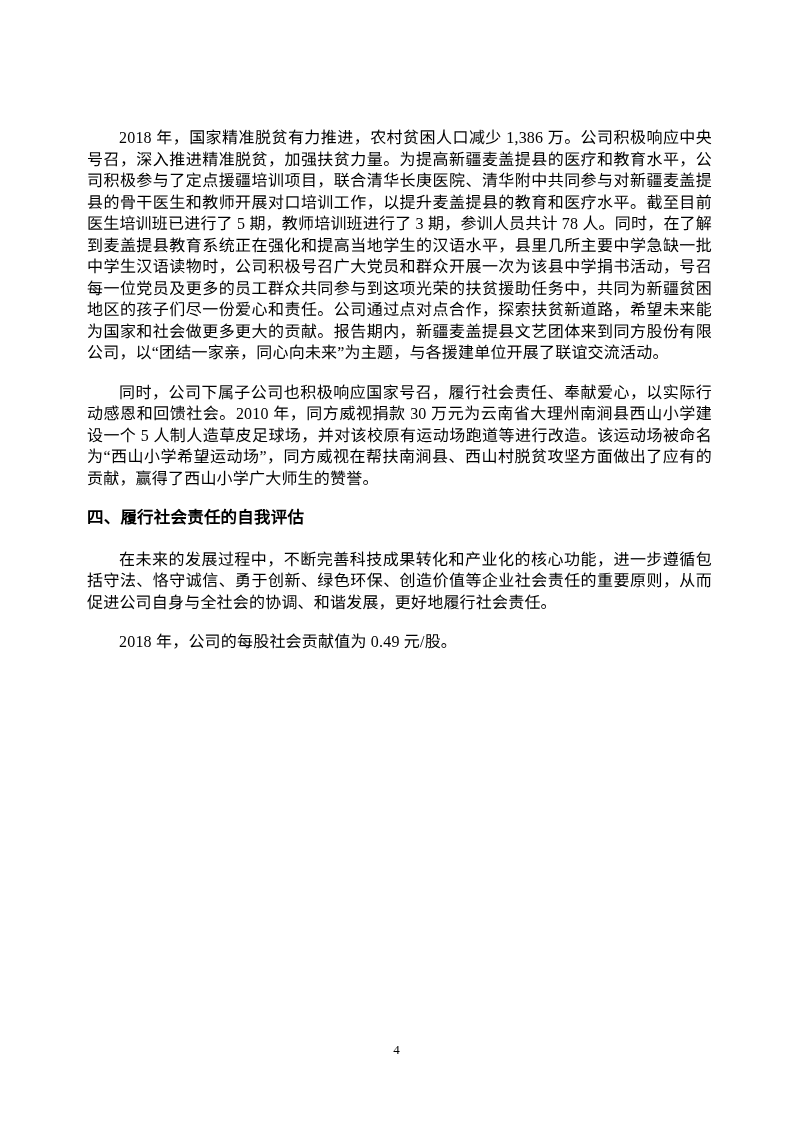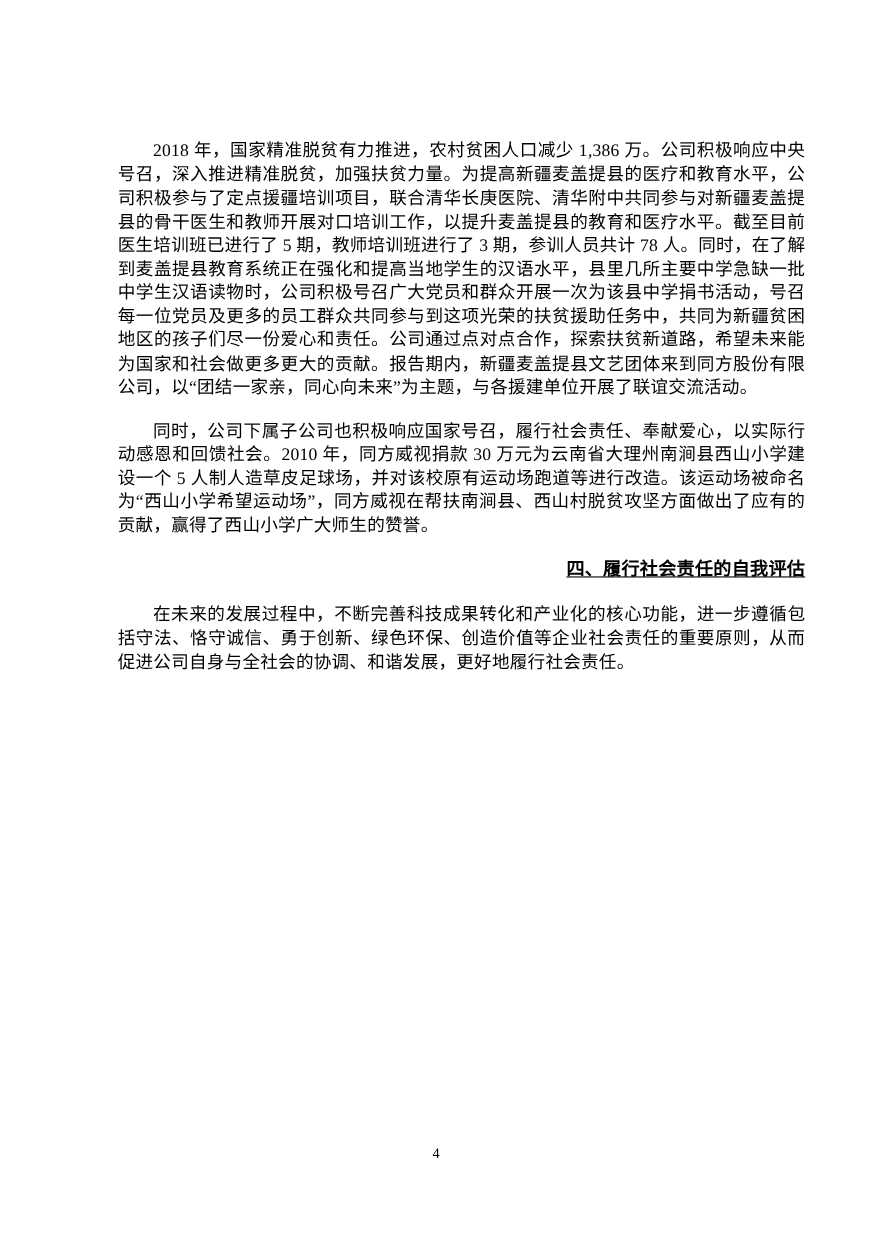--- a/index.html
+++ b/index.html
@@ -18,37 +18,35 @@
   }
   .content {
     position: absolute;
     left: 87px;
     top: 127px;
     width: 625px;
     font-size: 16px;
     line-height: 21.5px;
     text-align: justify;
     letter-spacing: 0.2px;
-    margin-left: 20px;
   }
   .para {
     margin: 0 0 18px 0;
     text-indent: 2em;
   }
   .para.last {
     margin-bottom: 0;
   }
   .heading {
     font-size: 16.5px;
     font-weight: bold;
     line-height: 21.5px;
     margin: 12px 0 20px 0;
     text-indent: 0;
-    text-align: right;
-    text-decoration: underline;
+    text-align: left;
   }
   .footer {
     position: absolute;
     left: 0;
     right: 0;
     top: 1040px;
     text-align: center;
   }
   .pagenum {
     font-size: 13px;
@@ -58,17 +56,18 @@
 </style>
 </head>
 <body>
 
 <div class="page">
   <div class="content">
     <p class="para">2018 年，国家精准脱贫有力推进，农村贫困人口减少 1,386 万。公司积极响应中央号召，深入推进精准脱贫，加强扶贫力量。为提高新疆麦盖提县的医疗和教育水平，公司积极参与了定点援疆培训项目，联合清华长庚医院、清华附中共同参与对新疆麦盖提县的骨干医生和教师开展对口培训工作，以提升麦盖提县的教育和医疗水平。截至目前医生培训班已进行了 5 期，教师培训班进行了 3 期，参训人员共计 78 人。同时，在了解到麦盖提县教育系统正在强化和提高当地学生的汉语水平，县里几所主要中学急缺一批中学生汉语读物时，公司积极号召广大党员和群众开展一次为该县中学捐书活动，号召每一位党员及更多的员工群众共同参与到这项光荣的扶贫援助任务中，共同为新疆贫困地区的孩子们尽一份爱心和责任。公司通过点对点合作，探索扶贫新道路，希望未来能为国家和社会做更多更大的贡献。报告期内，新疆麦盖提县文艺团体来到同方股份有限公司，以“团结一家亲，同心向未来”为主题，与各援建单位开展了联谊交流活动。</p>
     <p class="para">同时，公司下属子公司也积极响应国家号召，履行社会责任、奉献爱心，以实际行动感恩和回馈社会。2010 年，同方威视捐款 30 万元为云南省大理州南涧县西山小学建设一个 5 人制人造草皮足球场，并对该校原有运动场跑道等进行改造。该运动场被命名为“西山小学希望运动场”，同方威视在帮扶南涧县、西山村脱贫攻坚方面做出了应有的贡献，赢得了西山小学广大师生的赞誉。</p>
     <h2 class="heading">四、履行社会责任的自我评估</h2>
     <p class="para">在未来的发展过程中，不断完善科技成果转化和产业化的核心功能，进一步遵循包括守法、恪守诚信、勇于创新、绿色环保、创造价值等企业社会责任的重要原则，从而促进公司自身与全社会的协调、和谐发展，更好地履行社会责任。</p>
+    <p class="para last">2018 年，公司的每股社会贡献值为 0.49 元/股。</p>
   </div>
   <div class="footer">
     <span class="pagenum">4</span>
   </div>
 </div>
 
 </body></html>

